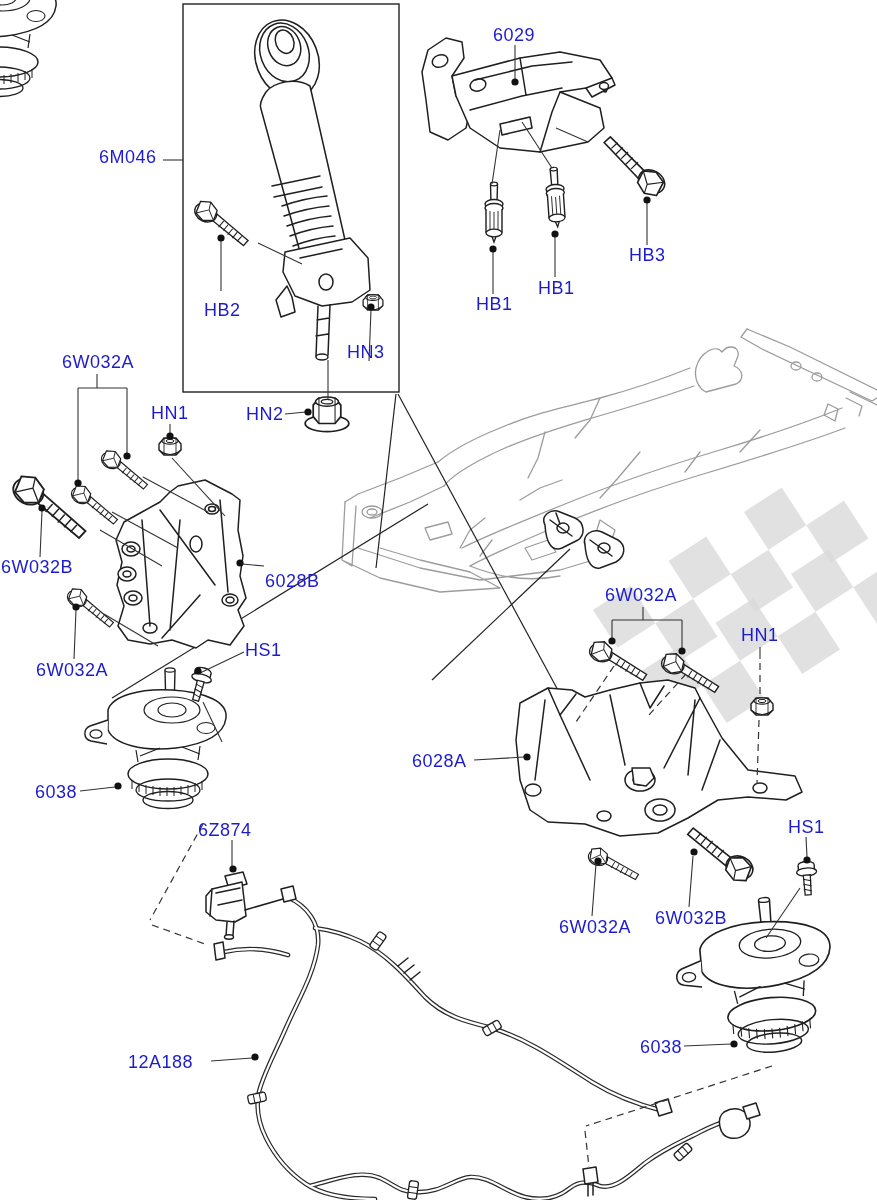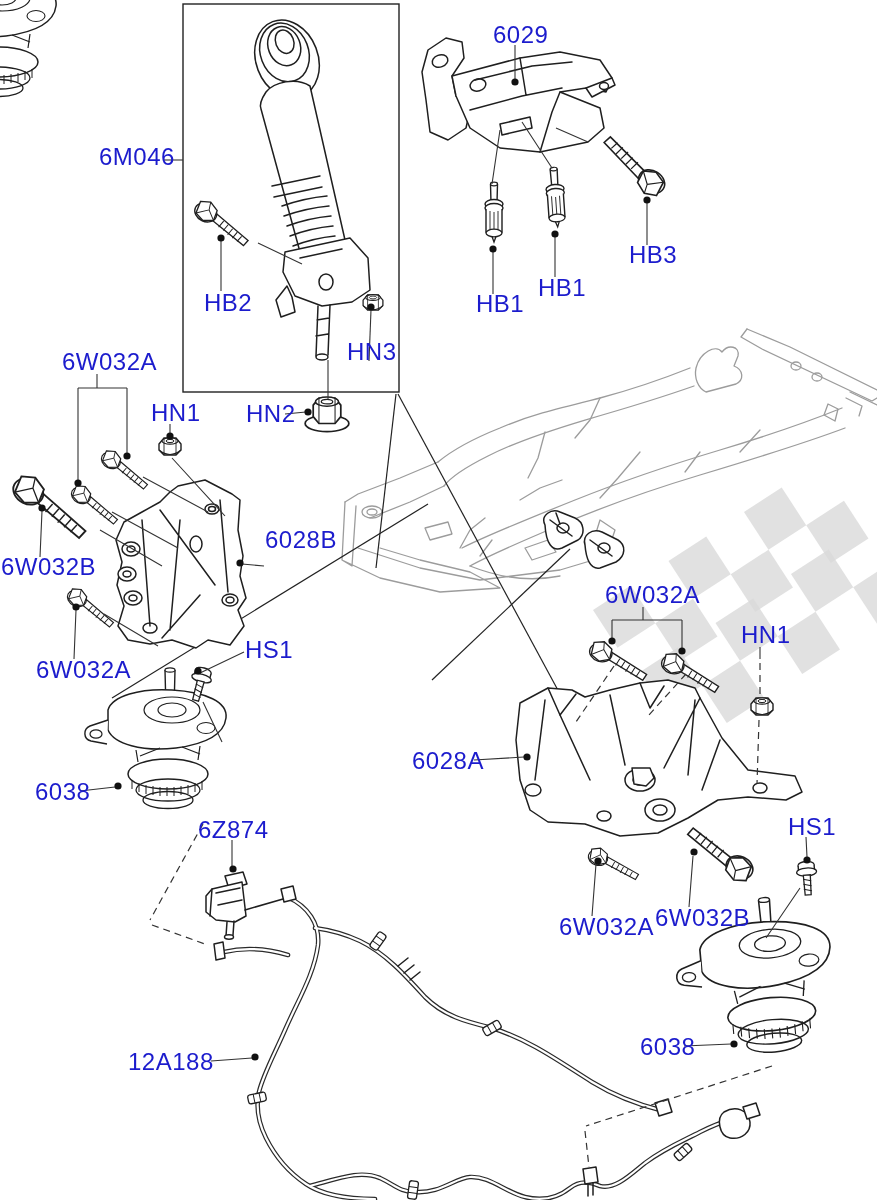--- a/index.html
+++ b/index.html
@@ -1,20 +1,20 @@
 <!DOCTYPE html>
 <html><head>
 <meta charset="utf-8">
 <style>
   html,body{margin:0;padding:0;}
   body{width:877px;height:1200px;background:#fff;position:relative;overflow:hidden;
        font-family:"Liberation Sans",sans-serif;}
   #stage{position:absolute;left:0;top:0;width:877px;height:1200px;}
   svg{position:absolute;left:0;top:0;}
-  .lbl{position:absolute;font-size:24px;line-height:20px;color:#1c1ccd;white-space:nowrap;
+  .lbl{position:absolute;font-size:18px;line-height:20px;color:#1c1ccd;white-space:nowrap;
        letter-spacing:0.5px;cursor:pointer;}
   .wm-brand{position:absolute;left:52px;top:520px;font-family:"DejaVu Serif",serif;
        font-weight:bold;font-size:116px;line-height:1;color:rgba(214,100,100,0.40);
        letter-spacing:1px;pointer-events:none;}
   .wm-sub{position:absolute;left:64px;top:634px;font-family:"DejaVu Serif",serif;
        font-size:46px;line-height:1;color:rgba(158,158,158,0.60);letter-spacing:33px;
        word-spacing:26px;pointer-events:none;}
   
   .fr{stroke:#9c9c9c;stroke-width:1.3;fill:none;stroke-linejoin:round;stroke-linecap:round;}
   .bk{stroke:#1f1f1f;stroke-width:1.5;fill:#fff;stroke-linejoin:round;}
@@ -313,30 +313,30 @@
     <circle class="dot" cx="598" cy="861" r="3.6"></circle>
         <circle class="dot" cx="694" cy="852" r="3.6"></circle>
     <circle class="dot" cx="807" cy="860" r="3.6"></circle>
         <circle class="dot" cx="734" cy="1044" r="3.6"></circle>
   </g>
 </svg>
 
 
   <div class="lbl" style="left:99px;top:147px">6M046</div>
   <div class="lbl" style="left:493px;top:25px">6029</div>
-  <div class="lbl" style="left:204px;top:293px">HB2</div>
+  <div class="lbl" style="left:204px;top:300px">HB2</div>
   <div class="lbl" style="left:476px;top:294px">HB1</div>
   <div class="lbl" style="left:538px;top:278px">HB1</div>
   <div class="lbl" style="left:629px;top:245px">HB3</div>
   <div class="lbl" style="left:347px;top:342px">HN3</div>
   <div class="lbl" style="left:246px;top:404px">HN2</div>
   <div class="lbl" style="left:151px;top:403px">HN1</div>
   <div class="lbl" style="left:62px;top:352px">6W032A</div>
   <div class="lbl" style="left:1px;top:557px">6W032B</div>
-  <div class="lbl" style="left:265px;top:530px">6028B</div>
+  <div class="lbl" style="left:265px;top:571px">6028B</div>
   <div class="lbl" style="left:36px;top:660px">6W032A</div>
   <div class="lbl" style="left:245px;top:640px">HS1</div>
   <div class="lbl" style="left:35px;top:782px">6038</div>
   <div class="lbl" style="left:198px;top:820px">6Z874</div>
   <div class="lbl" style="left:128px;top:1052px">12A188</div>
   <div class="lbl" style="left:605px;top:585px">6W032A</div>
   <div class="lbl" style="left:741px;top:625px">HN1</div>
   <div class="lbl" style="left:412px;top:751px">6028A</div>
   <div class="lbl" style="left:559px;top:917px">6W032A</div>
   <div class="lbl" style="left:655px;top:908px">6W032B</div>

